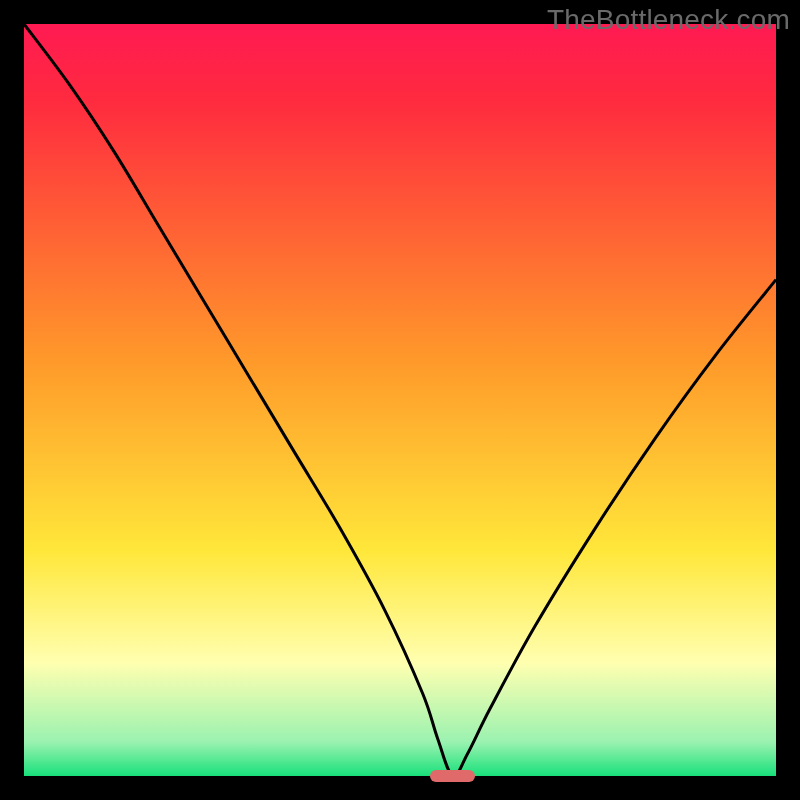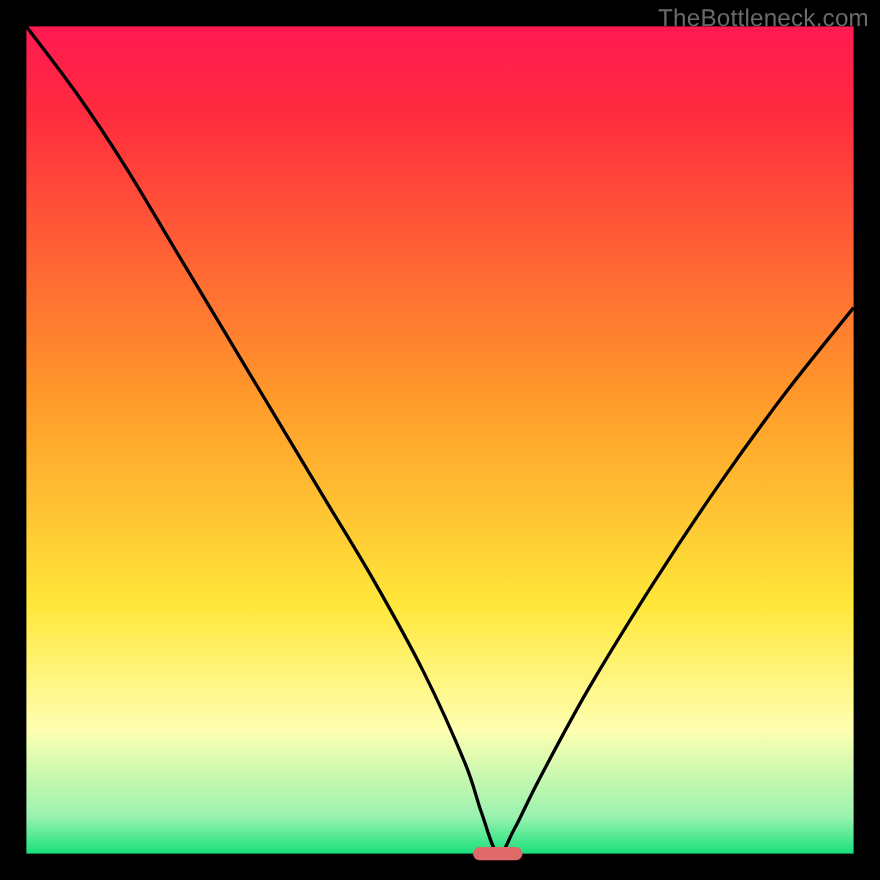--- a/index.html
+++ b/index.html
@@ -35,21 +35,21 @@
       var(--c-paleyellow) 85%,
       var(--c-lightgreen) 95.5%,
       var(--c-green) 100%
     );
   }
   .watermark {
     position: absolute;
     top: 4px;
     right: 10px;
     color: #6a6a6a;
-    font-size: 22px;
+    font-size: 28px;
     letter-spacing: 0.2px;
     user-select: none;
   }
   svg.curve {
     position: absolute;
     left: 0;
     top: 0;
     width: 752px;
     height: 752px;
     overflow: visible;

